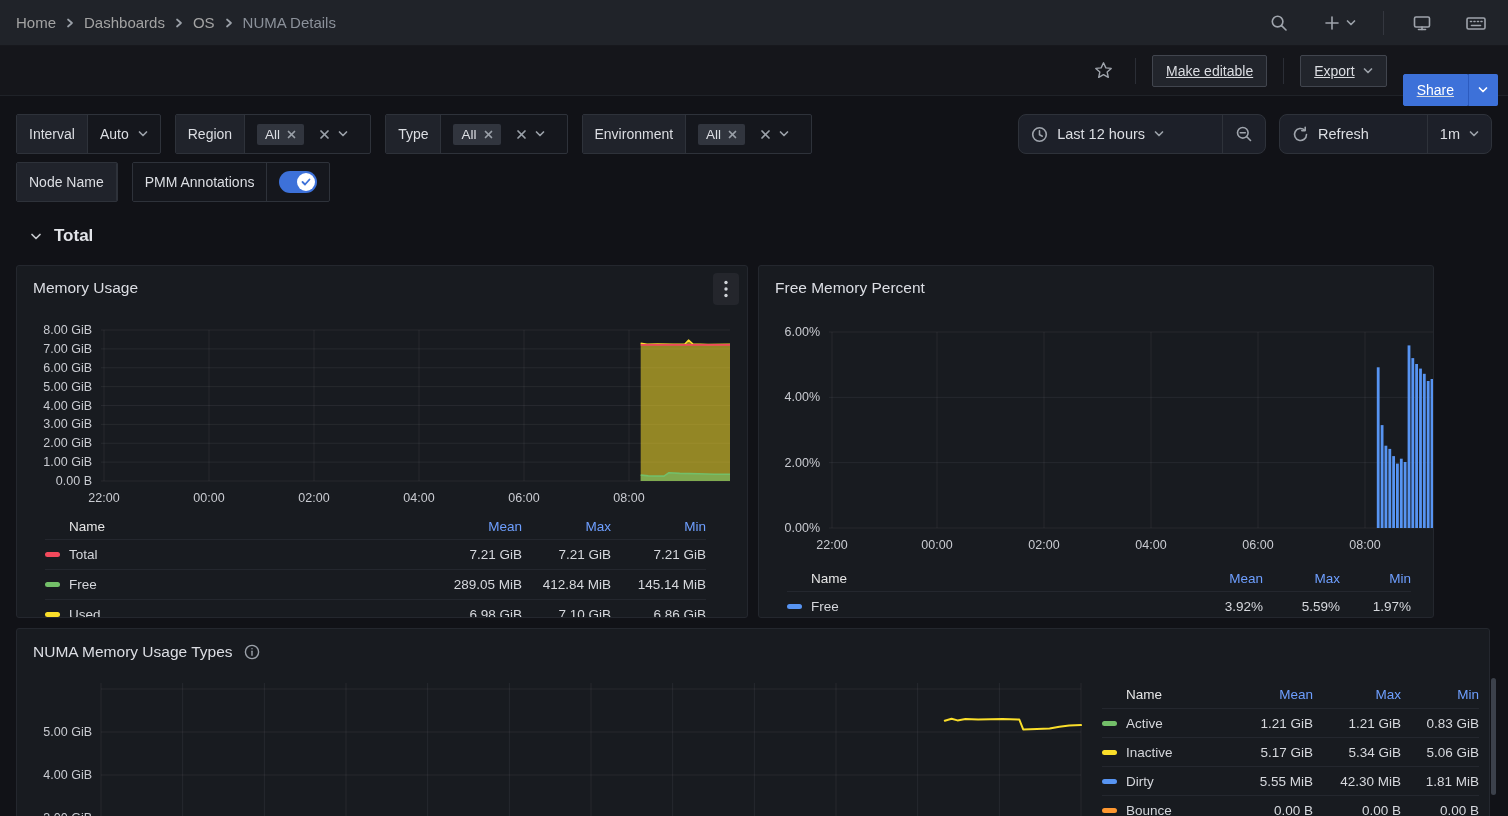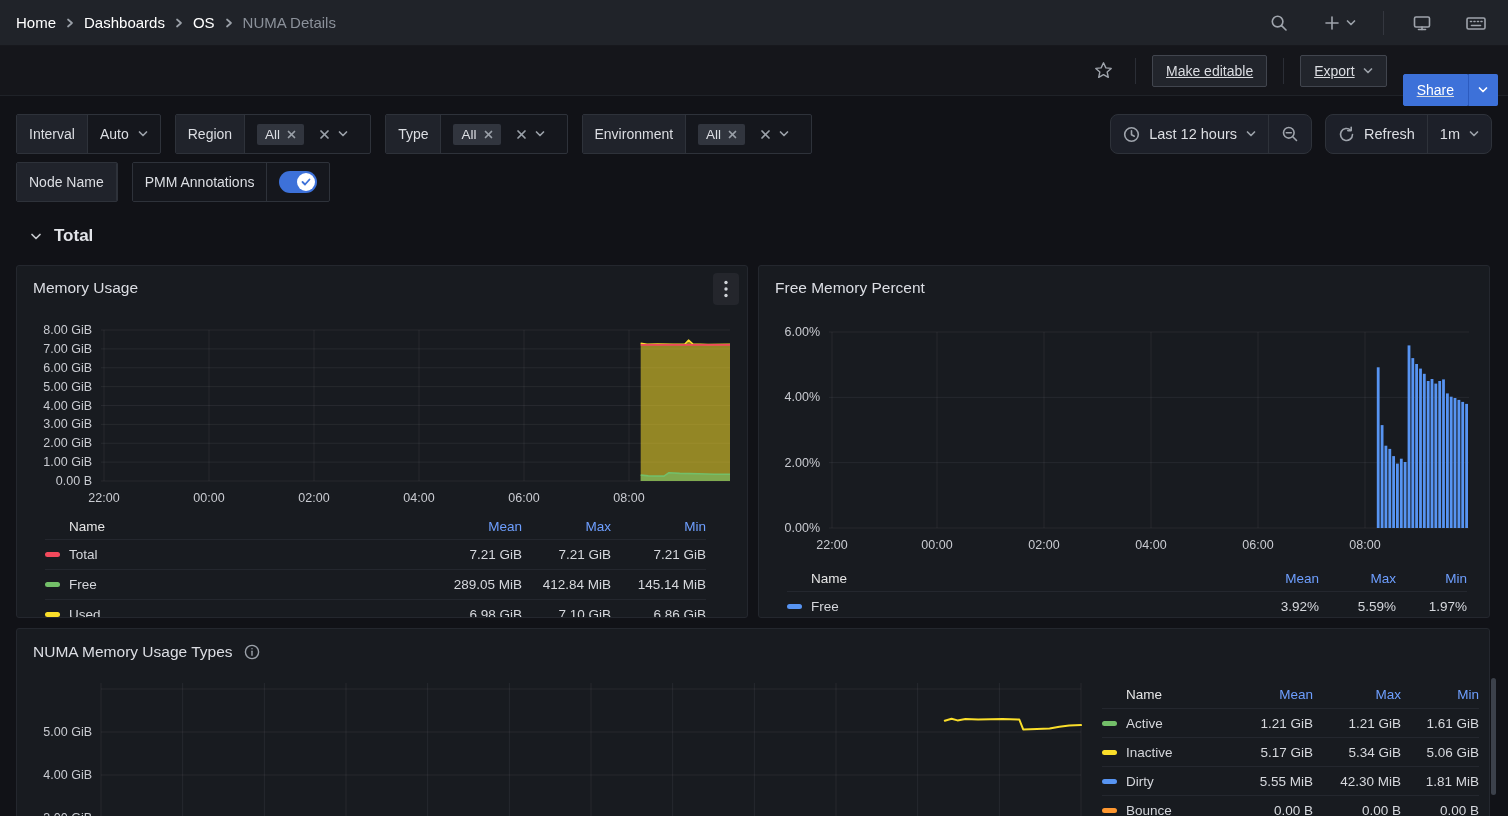--- a/index.html
+++ b/index.html
@@ -7,21 +7,21 @@
        font-family:"Liberation Sans","DejaVu Sans",sans-serif;color:#d8dade;
        -webkit-font-smoothing:antialiased;}
   .icon{display:inline-flex;align-items:center;justify-content:center;}
   svg.ic{stroke:#9fa4ac;fill:none;stroke-width:1.6;stroke-linecap:round;stroke-linejoin:round;}
   svg.chev{stroke:#9aa0a8;fill:none;stroke-width:1.7;stroke-linecap:round;stroke-linejoin:round;}
 
   
   .topnav{position:absolute;top:0;left:0;right:0;height:46px;background:#202329;
           display:flex;align-items:center;padding:0 16px;box-sizing:border-box;border-bottom:1px solid #17181d;}
   .crumbs{display:flex;align-items:center;gap:10px;font-size:15px;}
-  .crumb{color:#ffffff;cursor:pointer;}
+  .crumb{color:#a3a3a3;cursor:pointer;}
   .crumb.current{color:#8b919a;cursor:default;}
   .nav-right{margin-left:auto;display:flex;align-items:center;gap:22px;}
   .nav-divider{width:1px;height:24px;background:#34373f;}
 
   
   .subnav{position:absolute;top:46px;left:0;right:0;height:50px;background:#15161b;
           display:flex;align-items:center;justify-content:flex-end;gap:16px;
           padding:0 10px;box-sizing:border-box;border-bottom:1px solid #1f2228;text-decoration:underline;}
   .btn{height:32px;display:inline-flex;align-items:center;gap:8px;padding:0 13px;
        border:1px solid #41454e;border-radius:2px;background:#22252c;color:#dcdee3;
@@ -44,36 +44,36 @@
   .fvalue{display:flex;align-items:center;gap:9px;padding:0 12px;color:#dcdee3;
           font-size:14px;cursor:pointer;white-space:nowrap;}
   .chip{display:inline-flex;align-items:center;gap:7px;background:#31353e;border-radius:2px;
         padding:3px 8px;font-size:13.5px;cursor:pointer;}
   .fctrl{display:flex;align-items:center;gap:8px;padding:0 10px 0 6px;cursor:pointer;}
   .tgroups{margin-left:auto;display:flex;gap:13px;}
   .tgroup{display:inline-flex;height:38px;border:1px solid #2e323a;border-radius:8px;
           background:#1d2029;overflow:hidden;align-items:stretch;}
   .tseg{display:flex;align-items:center;gap:9px;padding:0 12px;cursor:pointer;
         font-size:14.5px;color:#dcdee3;white-space:nowrap;}
-  .tseg + .tseg{border-left:1px solid #2e323a;}
+  .tseg + .tseg{border-left:1px solid #2e323a;margin-left:46px;}
   .toggle{width:38px;height:22px;border-radius:11px;background:#3d71d9;position:relative;
           cursor:pointer;display:inline-block;}
   .toggle .knob{position:absolute;right:2px;top:2px;width:18px;height:18px;border-radius:50%;
           background:#fff;display:flex;align-items:center;justify-content:center;}
 
   
   .section-head{position:absolute;top:226px;left:30px;display:flex;align-items:center;
                 gap:12px;cursor:pointer;}
   .section-title{font-size:17px;font-weight:700;color:#e2e4e9;}
 
   
   .panel{position:absolute;background:#181b20;border:1px solid #24272e;border-radius:3px;
          box-sizing:border-box;overflow:hidden;}
   #panel-memory{left:16px;top:265px;width:732px;height:353px;}
-  #panel-freepct{left:758px;top:265px;width:732px;height:353px;}
+  #panel-freepct{left:758px;top:265px;width:676px;height:353px;}
   #panel-numa{left:16px;top:628px;width:1474px;height:300px;}
   .panel-header{height:44px;display:flex;align-items:center;padding:0 16px;box-sizing:border-box;}
   .panel-title{font-size:15.5px;font-weight:500;color:#dcdee4;}
   .kebab{position:absolute;top:7px;right:8px;width:26px;height:32px;border-radius:4px;
          background:#24262c;display:flex;align-items:center;justify-content:center;cursor:pointer;}
   .panel svg.chart{display:block;}
   svg text.axis{fill:#c9cbd1;font-size:12.5px;font-family:"Liberation Sans","DejaVu Sans",sans-serif;}
   svg line.grid{stroke:rgba(204,204,220,0.08);stroke-width:1;}
 
   
@@ -513,21 +513,21 @@
       <span class="lg-col col-max">Max</span>
       <span class="lg-col col-min">Min</span>
     </div>
     <div class="legend-row">
       <span class="lg-name">
         <span class="lg-swatch" style="background: rgb(115, 191, 105);"></span>
         <span>Active</span>
       </span>
       <span class="lg-col col-mean">1.21 GiB</span>
       <span class="lg-col col-max">1.21 GiB</span>
-      <span class="lg-col col-min">1.61 GiB</span>
+      <span class="lg-col col-min">0.83 GiB</span>
     </div>
     <div class="legend-row">
       <span class="lg-name">
         <span class="lg-swatch" style="background: rgb(250, 222, 42);"></span>
         <span>Inactive</span>
       </span>
       <span class="lg-col col-mean">5.17 GiB</span>
       <span class="lg-col col-max">5.34 GiB</span>
       <span class="lg-col col-min">5.06 GiB</span>
     </div>

